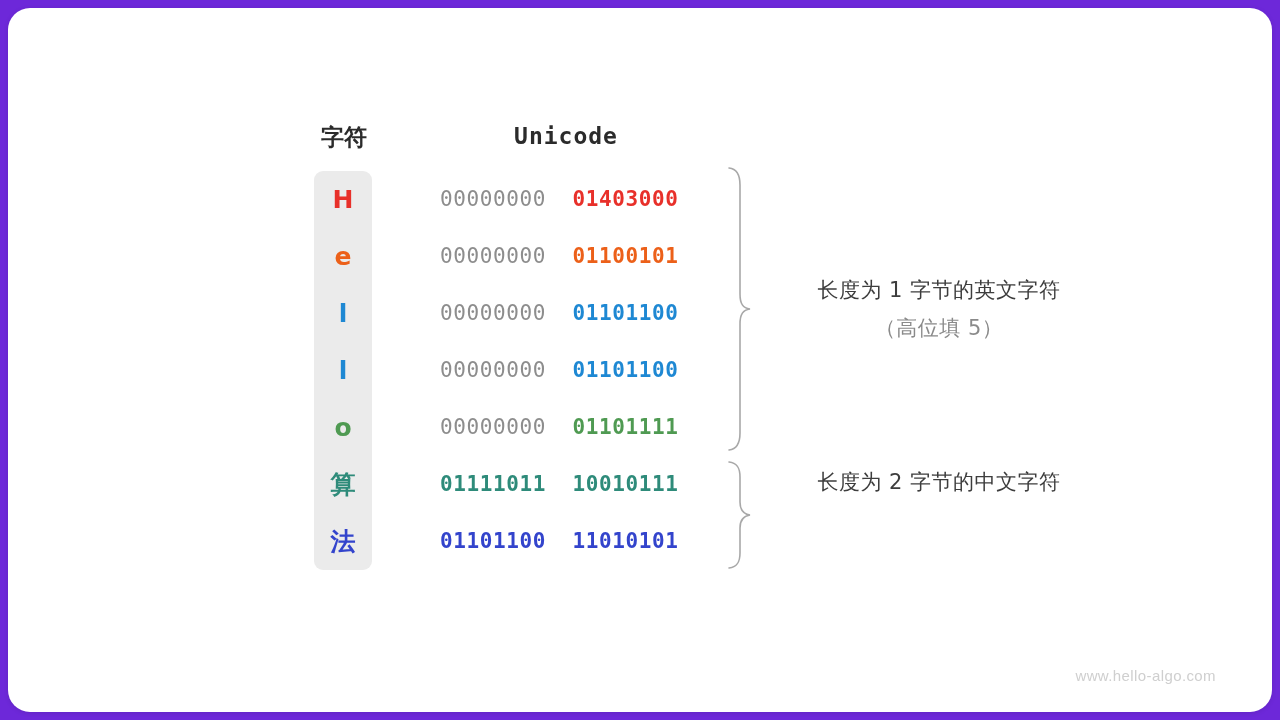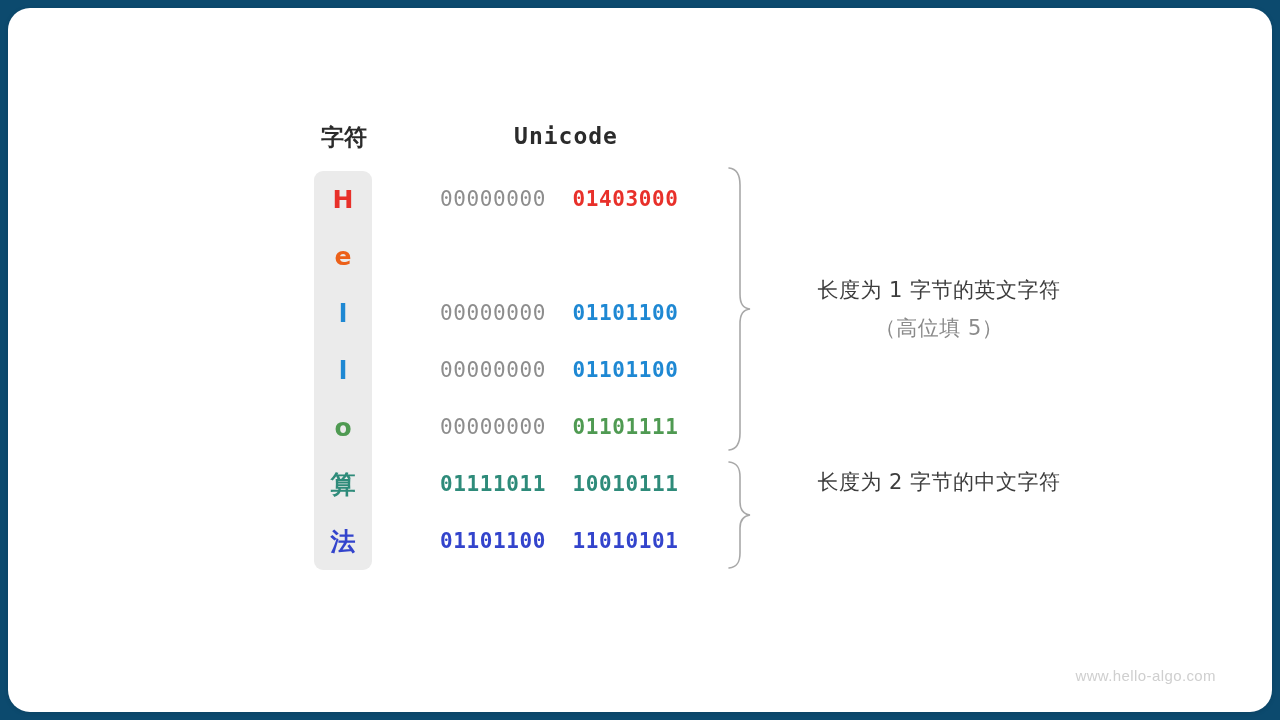--- a/index.html
+++ b/index.html
@@ -10,21 +10,21 @@
     width: 1280px;
     height: 720px;
     background: #ffffff;
     font-family: "Liberation Sans", "DejaVu Sans", sans-serif;
     overflow: hidden;
   }
   .canvas {
     position: relative;
     width: 1280px;
     height: 720px;
-    background: #0c4a6e;
+    background: #6d28d9;
     box-sizing: border-box;
   }
   .card {
     position: absolute;
     left: 8px;
     top: 8px;
     width: 1264px;
     height: 704px;
     background: #ffffff;
     border-radius: 22px;
@@ -159,20 +159,21 @@
 
     <div class="char-pill"></div>
 
     <div id="rows-container">
         <div class="row" style="top: 163px;">
           <div class="glyph" style="color: rgb(232, 48, 42);">H</div>
           <div class="bits"><span class="hi">00000000</span>  <span class="lo" style="color: rgb(232, 48, 42);">01403000</span></div>
         </div>
         <div class="row" style="top: 220px;">
           <div class="glyph" style="color: rgb(236, 96, 25);">e</div>
+          <div class="bits"><span class="hi">00000000</span>  <span class="lo" style="color: rgb(236, 96, 25);">01100101</span></div>
         </div>
         <div class="row" style="top: 277px;">
           <div class="glyph" style="color: rgb(30, 136, 211);">l</div>
           <div class="bits"><span class="hi">00000000</span>  <span class="lo" style="color: rgb(30, 136, 211);">01101100</span></div>
         </div>
         <div class="row" style="top: 334px;">
           <div class="glyph" style="color: rgb(30, 136, 211);">l</div>
           <div class="bits"><span class="hi">00000000</span>  <span class="lo" style="color: rgb(30, 136, 211);">01101100</span></div>
         </div>
         <div class="row" style="top: 391px;">

